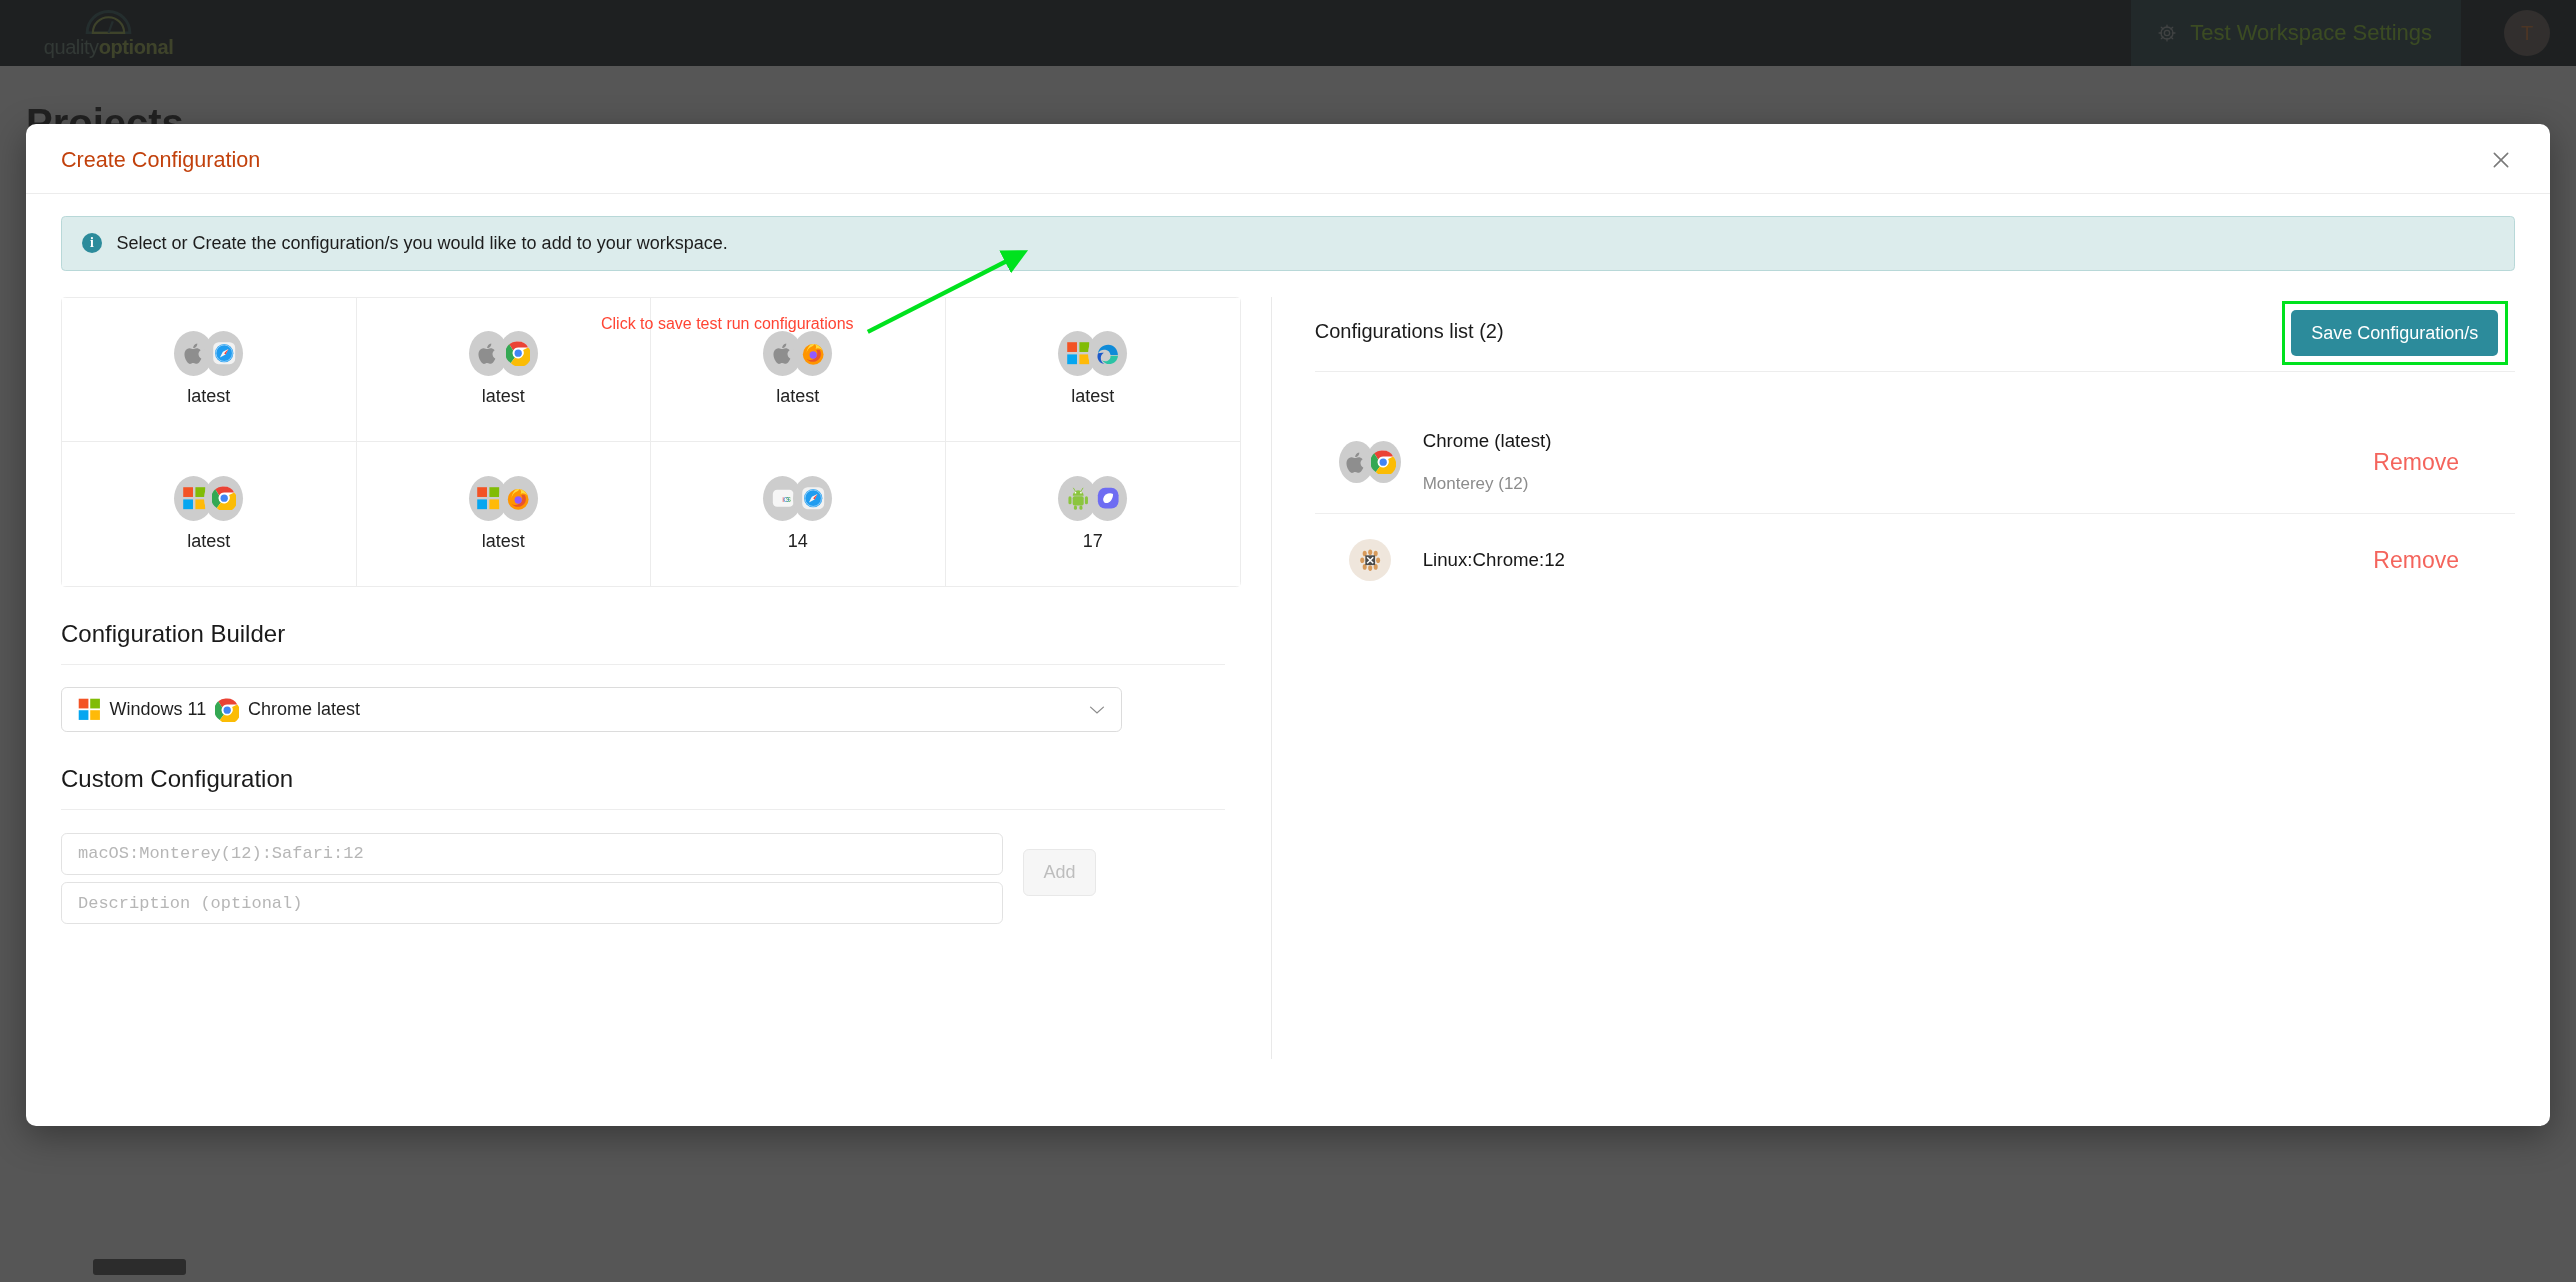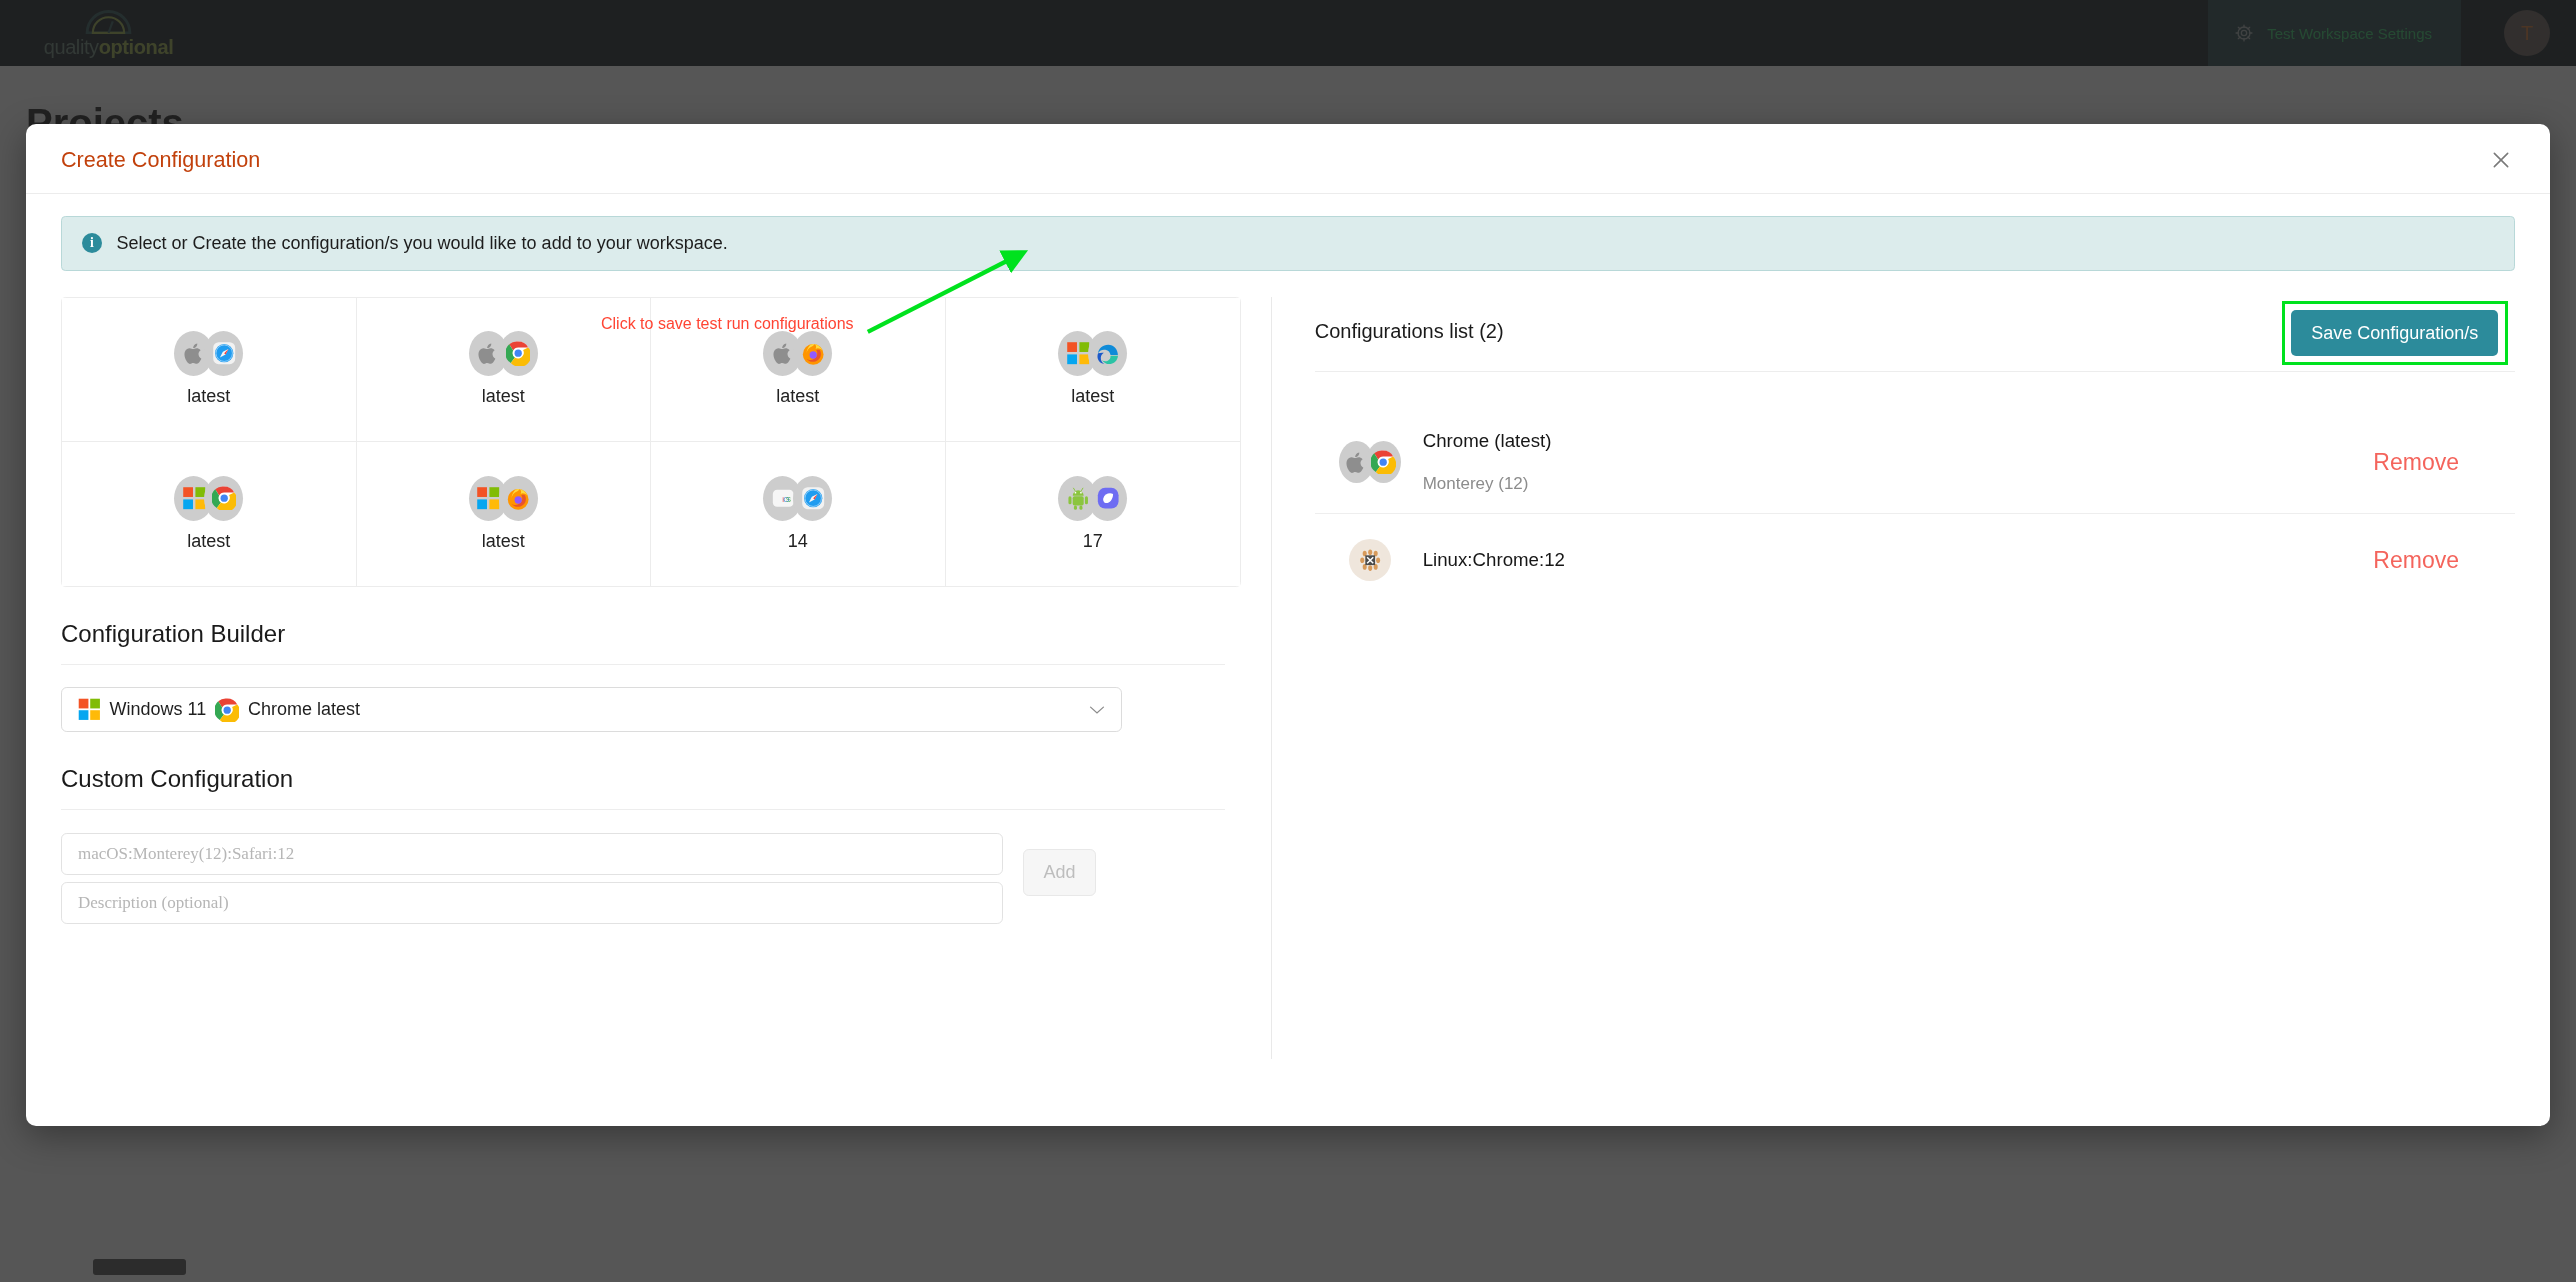--- a/index.html
+++ b/index.html
@@ -52,22 +52,22 @@
     right: 115px;
     top: 0;
     height: 66px;
     background: #15353a;
     display: flex;
     align-items: center;
     gap: 13px;
     padding: 0 29px 0 26px;
   }
   #workspace-settings .ws-label {
-    color: #22c55e;
-    font-size: 15px;
+    color: #84cc16;
+    font-size: 22px;
     white-space: nowrap;
   }
   .gear-svg { width: 20px; height: 20px; display: block; }
 
   #avatar {
     position: absolute;
     right: 26px;
     top: 10px;
     width: 46px;
     height: 46px;
@@ -264,21 +264,21 @@
     gap: 20px;
   }
   .cc-inputs { display: flex; flex-direction: column; gap: 7.2px; }
   .cc-input {
     width: 942px;
     height: 42px;
     border: 0.7px solid #e2e2e2;
     border-radius: 5.8px;
     padding: 0 16px;
     font-size: 17px;
-    font-family: Liberation Serif, serif;
+    font-family: Liberation Mono, monospace;
     color: #333;
     background: #fff;
     outline: none;
   }
   .cc-input::placeholder { color: #b6b6b6; }
   #add-button {
     width: 73px;
     height: 47px;
     border: 0.7px solid #e8e8e8;
     border-radius: 5.8px;

